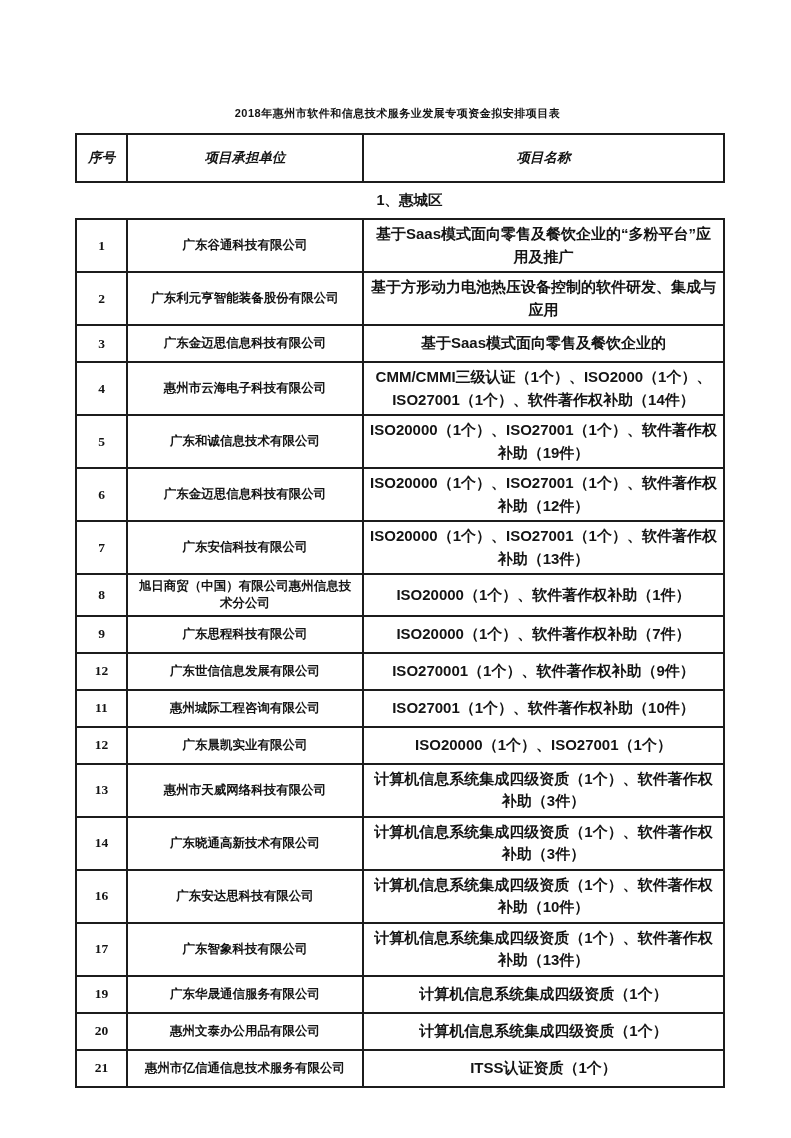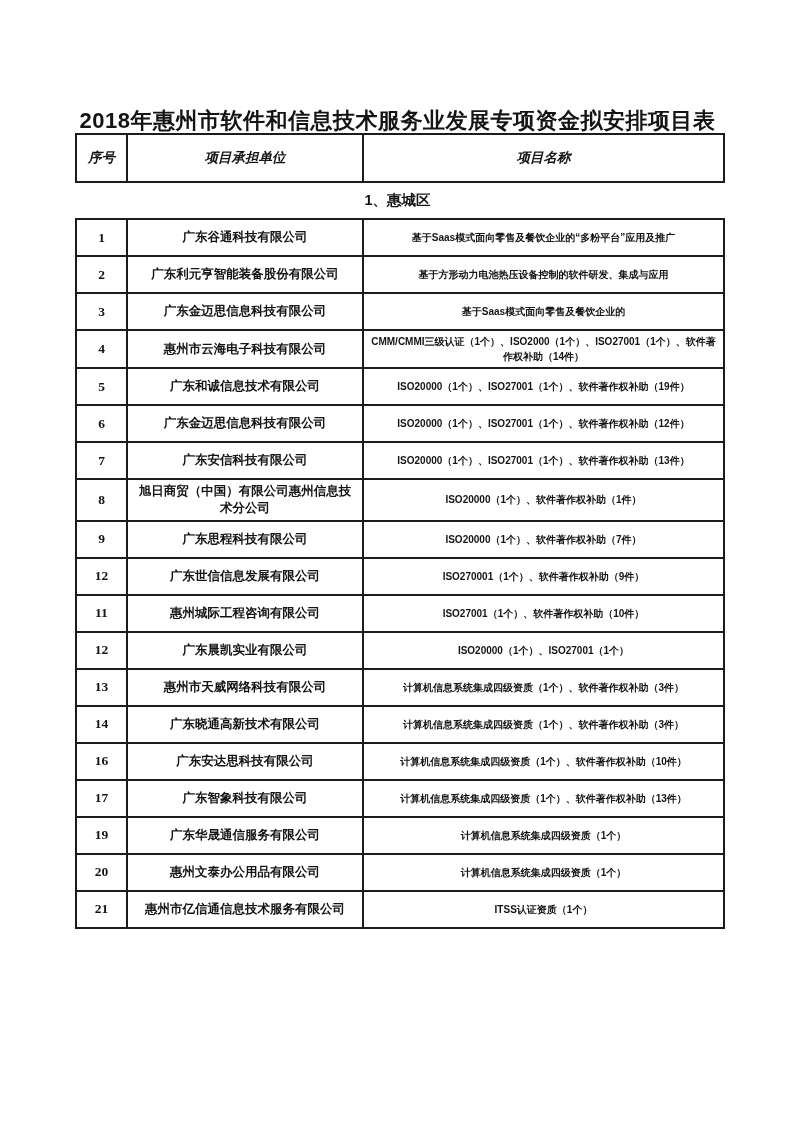--- a/index.html
+++ b/index.html
@@ -17,21 +17,21 @@
     overflow: hidden;
     margin: 0 auto;
   }
   .doc-title {
     position: absolute;
     top: 106px;
     left: 70px;
     width: 655px;
     margin: 0;
     text-align: center;
-    font-size: 22px;
+    font-size: 11px;
     font-weight: bold;
     letter-spacing: 0.5px;
     white-space: nowrap;
   }
   table.tbl {
     position: absolute;
     left: 75px;
     width: 650px;
     border-collapse: collapse;
     table-layout: fixed;
@@ -46,40 +46,40 @@
   }
   .head-tbl { top: 133px; }
   .head-tbl tr { height: 48px; font-style: italic; }
   .head-tbl td { font-size: 13.5px; }
   .col-no   { width: 37px; }
   .col-unit { width: 222px; border-radius: 16px; }
   .col-proj { width: auto; }
   .section-label {
     position: absolute;
     top: 191px;
-    left: 70px;
+    left: 82px;
     width: 655px;
     text-align: center;
     font-size: 14.5px;
     font-weight: bold;
   }
   .main-tbl { top: 218px; }
   .main-tbl tr.data-row { height: 37px; }
   .cell-no {
     font-family: "Liberation Serif", serif;
     font-size: 13.5px;
   }
   .cell-unit {
     font-size: 12.5px;
     padding: 2px 4px;
     line-height: 1.35;
     margin-top: 8px;
   }
   .cell-project {
-    font-size: 10px;
+    font-size: 15px;
     padding: 2px 10px;
     line-height: 1.5;
     border-radius: 9px;
   }
 </style>
 </head>
 <body>
 
 <div class="page">
 

